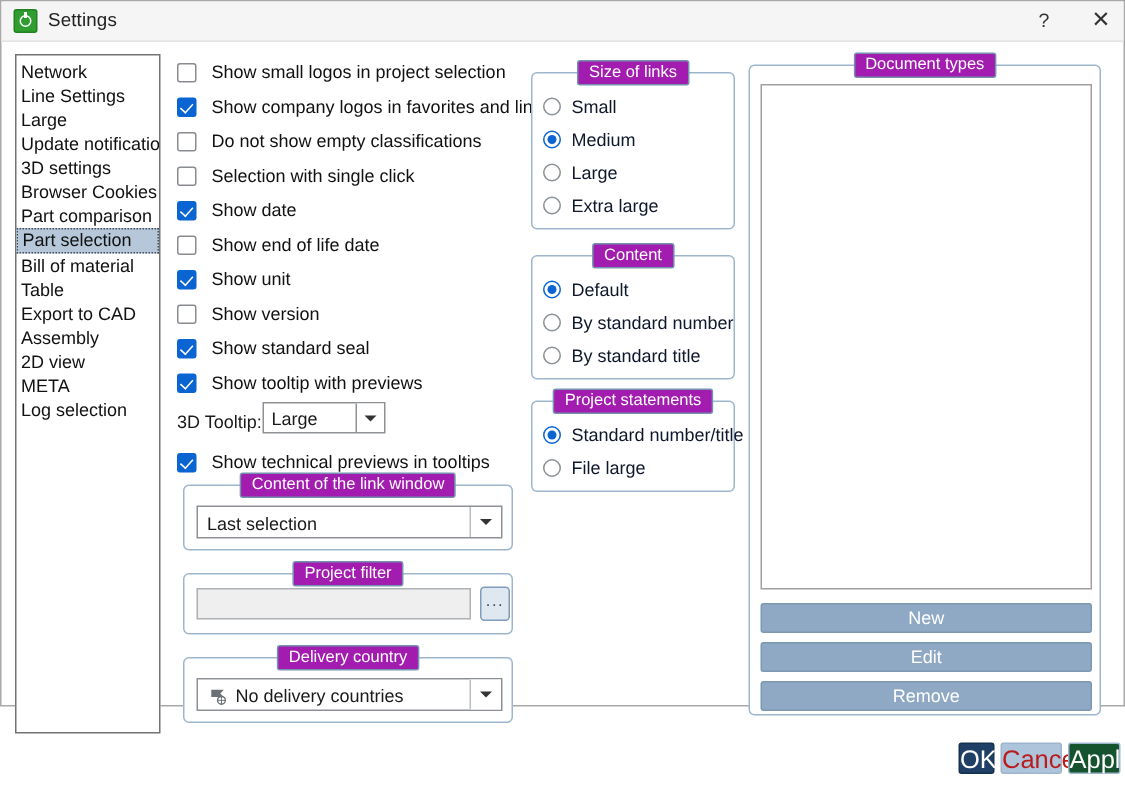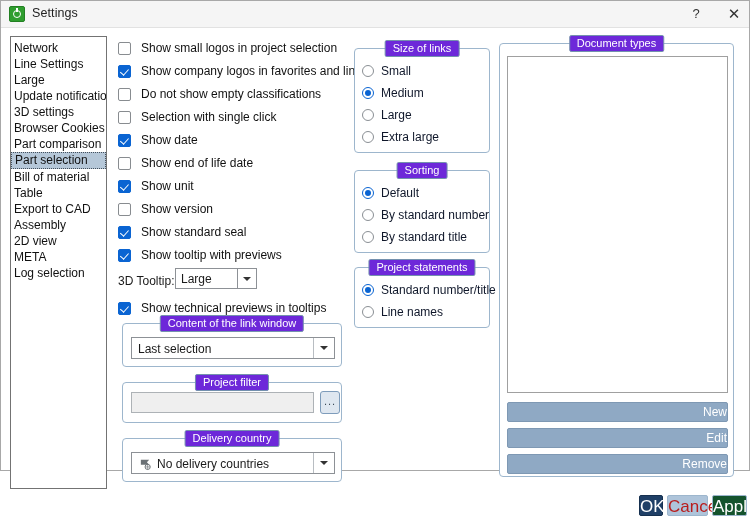--- a/index.html
+++ b/index.html
@@ -86,21 +86,21 @@
     width:0;height:0;border-left:4px solid transparent;border-right:4px solid transparent;
     border-top:4px solid #333;
   }
   
   .gbox{
     position:absolute;border:1px solid #9db6cd;border-radius:4px;
     background:#ffffff;box-sizing:border-box;
   }
   .gtitle{
     position:absolute;top:-9px;left:50%;transform:translateX(-50%);
-    background:#6d28d9;color:#ffffff;font-size:11px;line-height:15px;
+    background:#a21caf;color:#ffffff;font-size:11px;line-height:15px;
     height:15px;padding:0 7px;border:1px solid #7491ae;border-radius:2px;
     white-space:nowrap;
   }
   
   .rrow{
     position:relative;height:22px;line-height:22px;padding-left:26px;
     font-size:12px;color:#0f172a;white-space:nowrap;cursor:default;
   }
   .radio{
     position:absolute;left:7px;top:5px;width:12px;height:12px;
@@ -140,21 +140,21 @@
     position:absolute;left:498px;top:42px;width:235px;height:434px;
   }
   #dt-list{
     position:absolute;left:7px;top:12px;width:221px;height:337px;
     background:#ffffff;border:1px solid #a0a0a0;box-sizing:border-box;
   }
   .dtbtn{
     position:absolute;left:7px;width:221px;height:20px;
     background:#8fa9c4;border:1px solid #7e98b3;border-radius:2px;
     box-sizing:border-box;color:#ffffff;font-size:12px;
-    text-align:right;line-height:18px;cursor:default;
+    text-align:center;line-height:18px;cursor:default;
   }
   
   .btm{
     position:absolute;top:494px;height:21px;border-radius:2px;
     font-size:17px;text-align:center;line-height:21px;cursor:default;
     box-sizing:border-box;
   }
   #ok-btn{left:638px;width:24px;background:#1f3f66;color:#ffffff;border:1px solid #16304f;}
   #cancel-btn{left:666px;width:41px;background:#aec4da;color:#b91c1c;border:1px solid #9db6cd;}
   #apply-btn{left:711px;width:35px;background:#14532d;color:#ffffff;border:1px solid #9db6cd;}
@@ -297,21 +297,21 @@
         <span>Large</span>
       </div>
       <div class="rrow">
         <span class="radio"></span>
         <span>Extra large</span>
       </div>
     </div>
   </div>
 
   <div class="gbox" style="left:353px;top:169px;width:136px;height:83px;">
-    <span class="gtitle">Sorting</span>
+    <span class="gtitle">Content</span>
     <div style="padding-top:11px;">
       <div class="rrow">
         <span class="radio on"></span>
         <span>Default</span>
       </div>
       <div class="rrow">
         <span class="radio"></span>
         <span>By standard number</span>
       </div>
       <div class="rrow">
@@ -323,21 +323,21 @@
 
   <div class="gbox" style="left:353px;top:266px;width:136px;height:61px;">
     <span class="gtitle">Project statements</span>
     <div style="padding-top:11px;">
       <div class="rrow">
         <span class="radio on"></span>
         <span>Standard number/title</span>
       </div>
       <div class="rrow">
         <span class="radio"></span>
-        <span>Line names</span>
+        <span>File large</span>
       </div>
     </div>
   </div>
 
   <div class="gbox" id="doctypes">
     <span class="gtitle">Document types</span>
     <div id="dt-list"></div>
     <div class="dtbtn" style="top:358px;">New</div>
     <div class="dtbtn" style="top:384px;">Edit</div>
     <div class="dtbtn" style="top:410px;">Remove</div>

